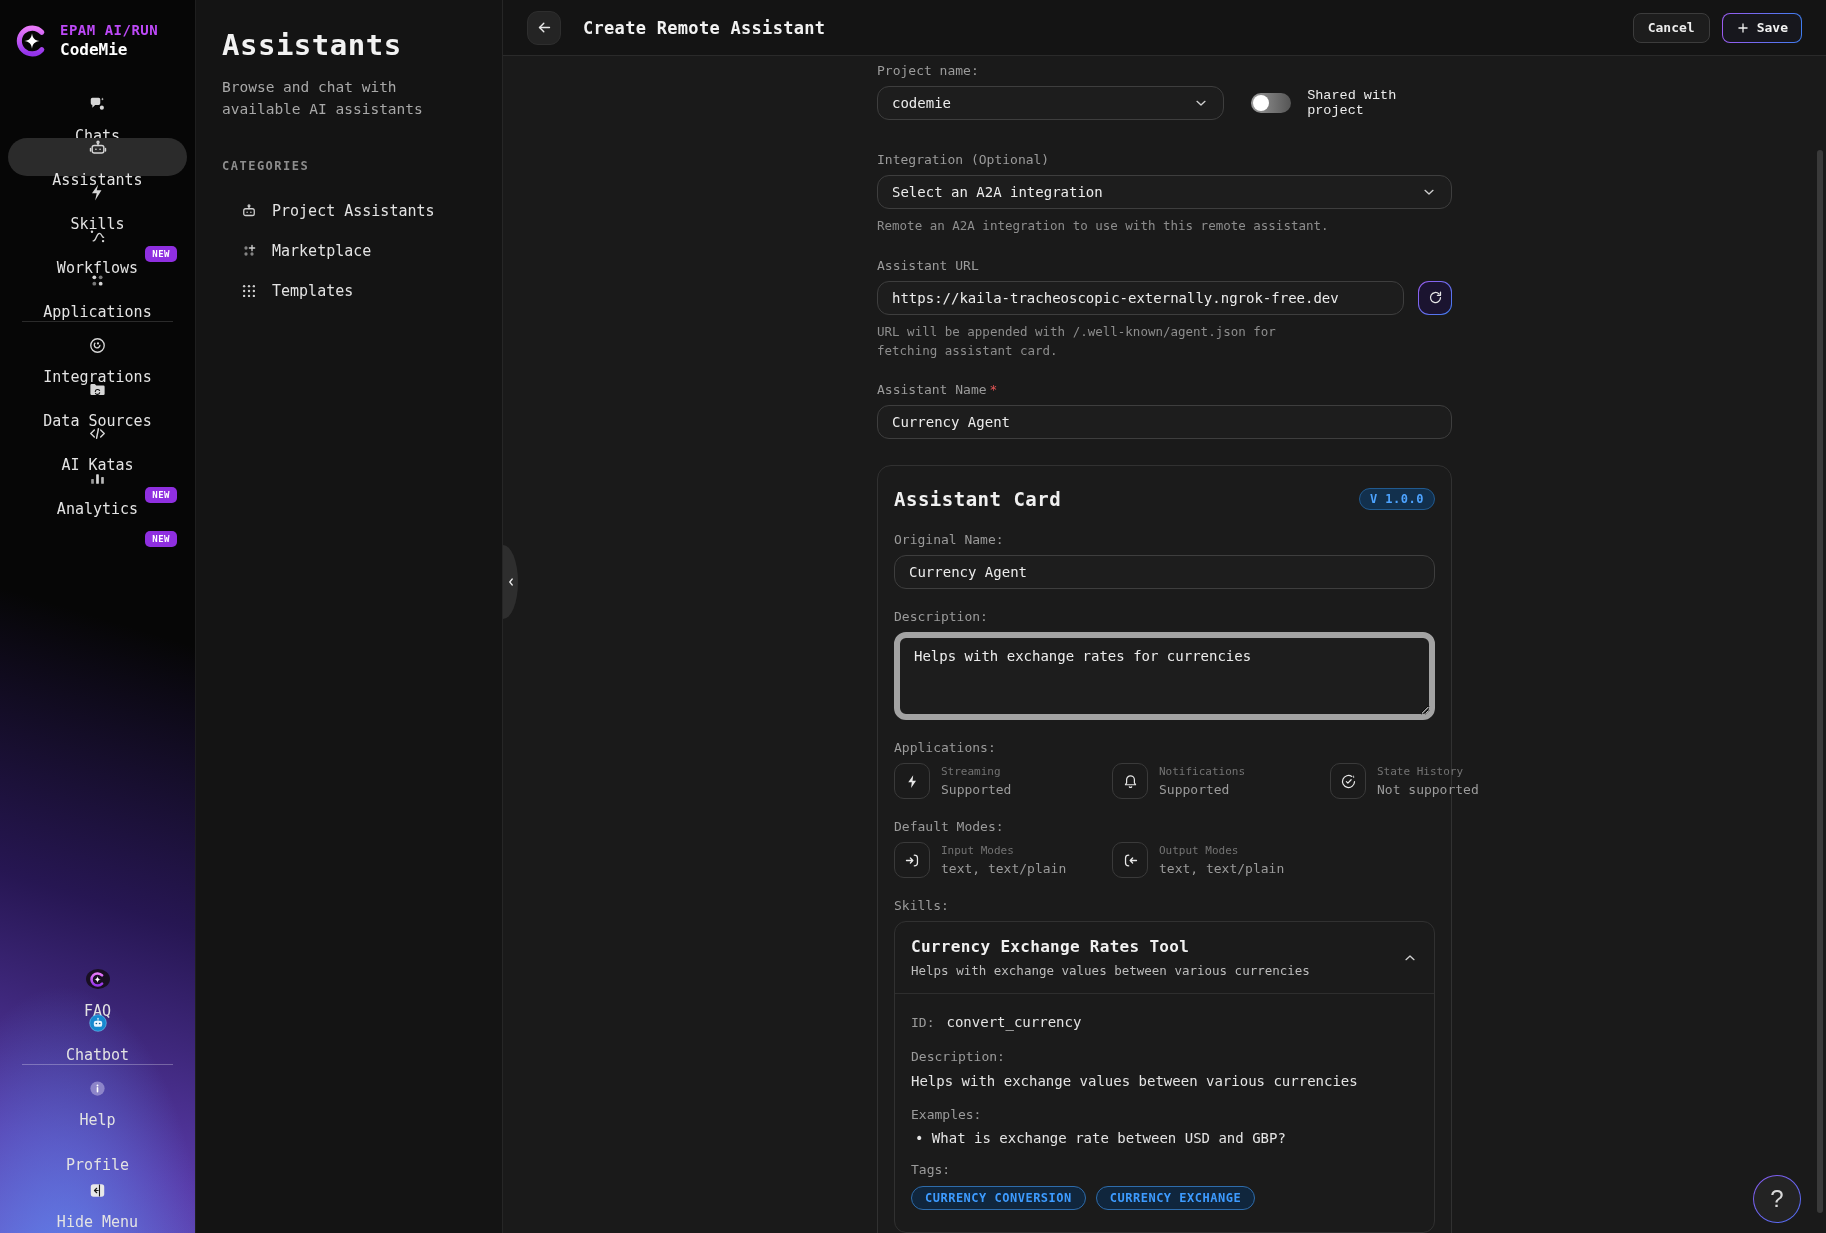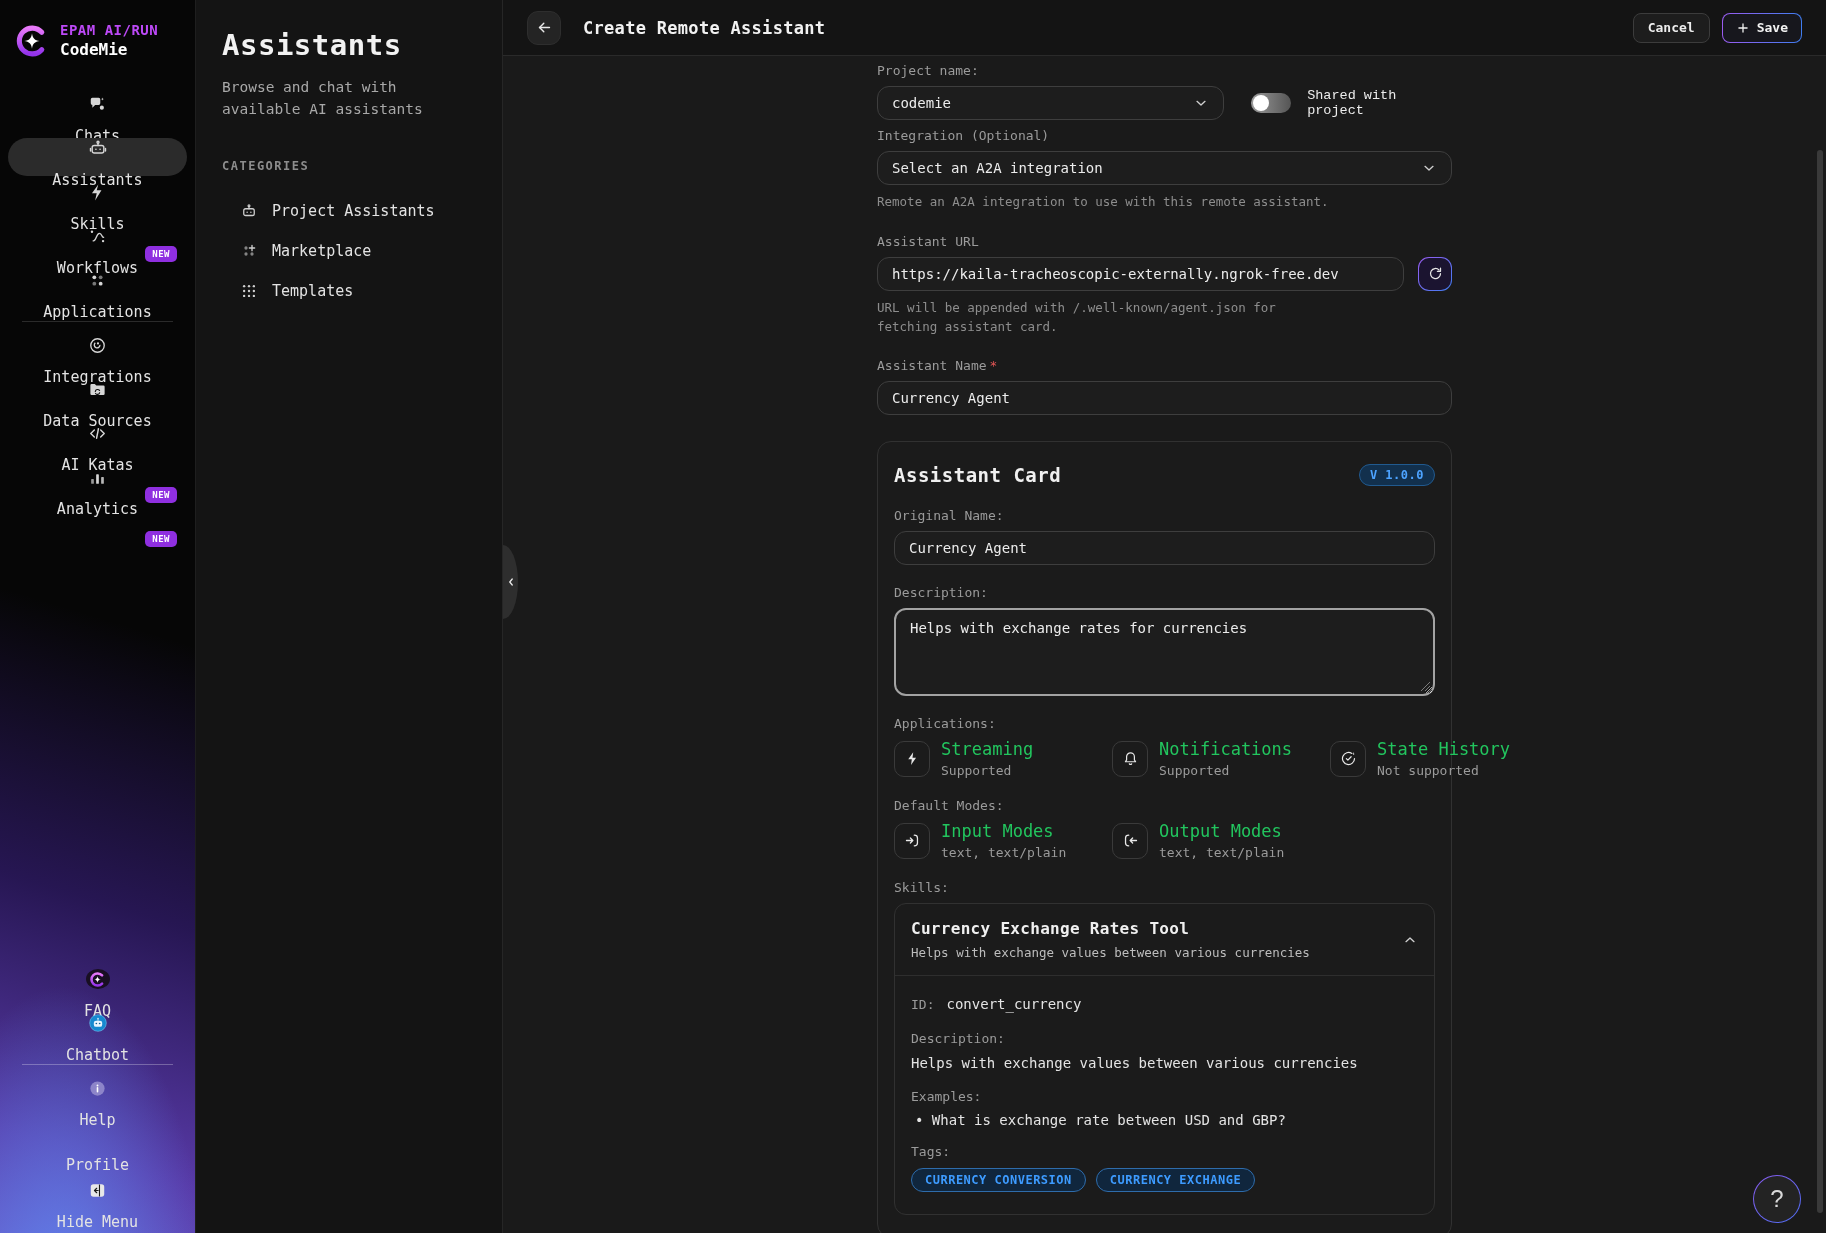--- a/index.html
+++ b/index.html
@@ -95,30 +95,30 @@
     color:#e8e8e8; cursor:pointer; border:1px solid transparent;
     background:linear-gradient(#1b1430,#1b1430) padding-box, linear-gradient(135deg,#9a5cf0,#3f7df0) border-box; }
 
   
   .card { margin-top:26px; margin-bottom:14px; border:1px solid #313131; border-radius:14px; background:#1b1b1b; padding:16px 16px 22px; }
   .card-head { display:flex; align-items:center; justify-content:space-between; padding:6px 0 2px; }
   .card-title { font-size:19px; font-weight:bold; color:#f0f0f0; letter-spacing:0.5px; }
   .v-badge { font-size:12px; font-weight:bold; color:#4da3ff; background:#12304d; border:1px solid #215a8f;
     border-radius:999px; padding:3px 10px; letter-spacing:0.5px; }
   .c-label { font-size:13px; color:#9b9b9b; margin:20px 0 8px; }
-  .t-area { height:88px; border-radius:12px; border:2px solid #a3a3a3; background:#1d1d1d; color:#ececec;
+  .t-area { height:88px; border-radius:12px; border:6px solid #a3a3a3; background:#1d1d1d; color:#ececec;
     font-size:14px; padding:10px 14px; resize:vertical; display:block; }
   .ta-wrap { position:relative; }
   .ta-corner { position:absolute; right:5px; bottom:5px; width:9px; height:9px; pointer-events:none;
     background:linear-gradient(135deg, transparent 45%, #7a7a7a 45% 52%, transparent 52% 68%, #7a7a7a 68% 75%, transparent 75%); }
 
   .cap-row { display:flex; gap:32px; margin-top:4px; }
   .cap-item { display:flex; align-items:center; gap:11px; min-width:186px; }
   .cap-ico { width:36px; height:36px; border-radius:10px; border:1px solid #3a3a3a; display:flex; align-items:center; justify-content:center; color:#e8e8e8; flex:0 0 36px; }
-  .cap-name { font-size:17px; color:#22c55e; }
+  .cap-name { font-size:11px; color:#737373; }
   .cap-status { font-size:13px; color:#9b9b9b; margin-top:4px; }
 
   .accordion { border:1px solid #313131; border-radius:12px; margin-top:4px; overflow:hidden; }
   .acc-head { display:flex; align-items:center; padding:15px 16px; cursor:pointer; }
   .acc-title { font-size:16px; font-weight:bold; color:#f0f0f0; letter-spacing:0.3px; }
   .acc-sub { font-size:12.5px; color:#bdbdbd; margin-top:7px; }
   .acc-chev { margin-left:auto; color:#cfcfcf; display:flex; }
   .acc-body { border-top:1px solid #2e2e2e; padding:4px 16px 22px; }
   .s-label { font-size:13px; color:#9b9b9b; margin-top:16px; }
   .s-value { font-size:14px; color:#e4e4e4; margin-top:7px; line-height:1.45; }
@@ -416,21 +416,21 @@
                   <polyline points="6 9.5 12 15 18 9.5"></polyline>
                 </svg>
             </span>
           </div>
           <div class="toggle">
               <span class="knob"></span>
             </div>
           <span class="toggle-label">Shared with project</span>
         </div>
 
-        <div class="f-label" style="margin-top:8px;">Integration (Optional)</div>
+        <div class="f-label" style="margin-top:32px;">Integration (Optional)</div>
         <div class="select w-full">
           <span>Select an A2A integration</span>
           <span class="chev">
             <svg viewBox="0 0 24 24" width="16" height="16" fill="none" stroke="currentColor" stroke-width="2" stroke-linecap="round" stroke-linejoin="round">
                 <polyline points="6 9.5 12 15 18 9.5"></polyline>
               </svg>
           </span>
         </div>
         <div class="helper">Remote an A2A integration to use with this remote assistant.</div>
 

